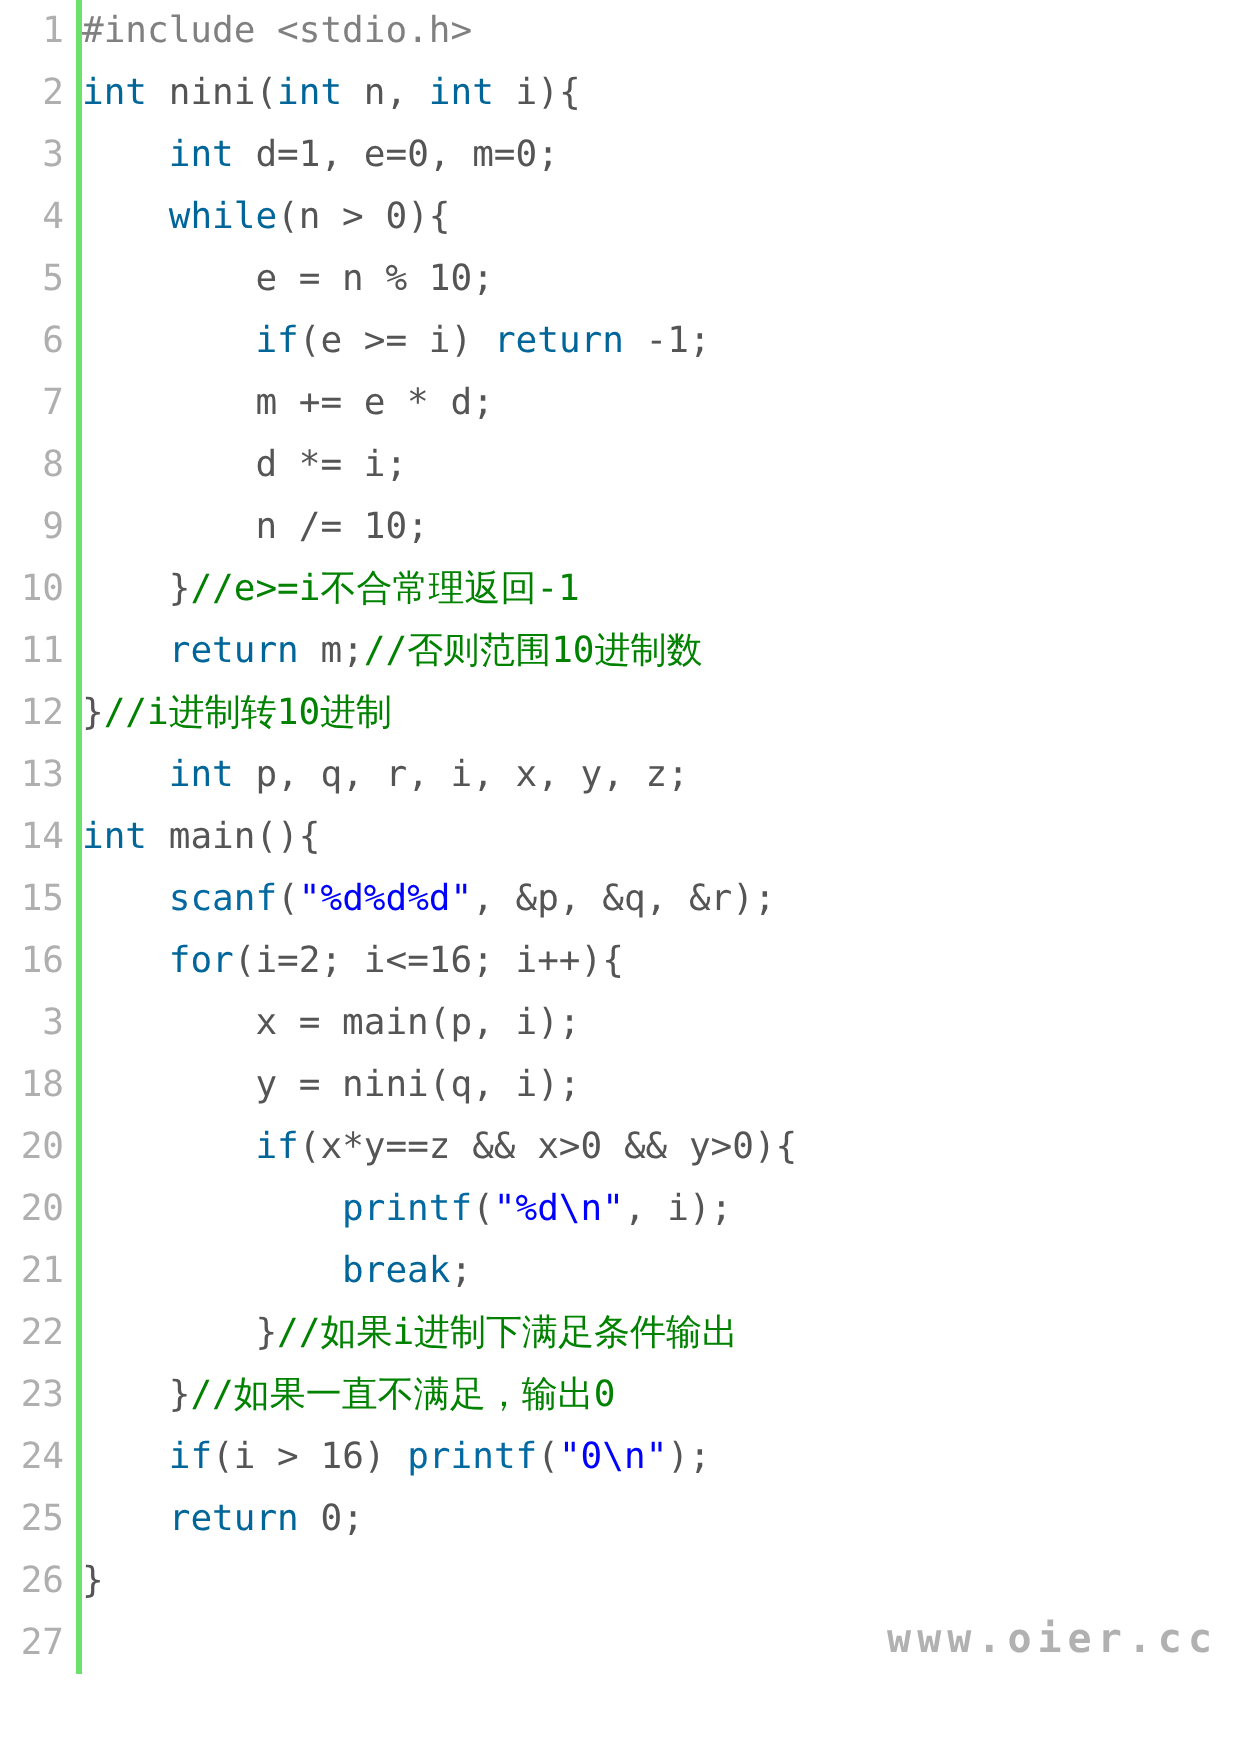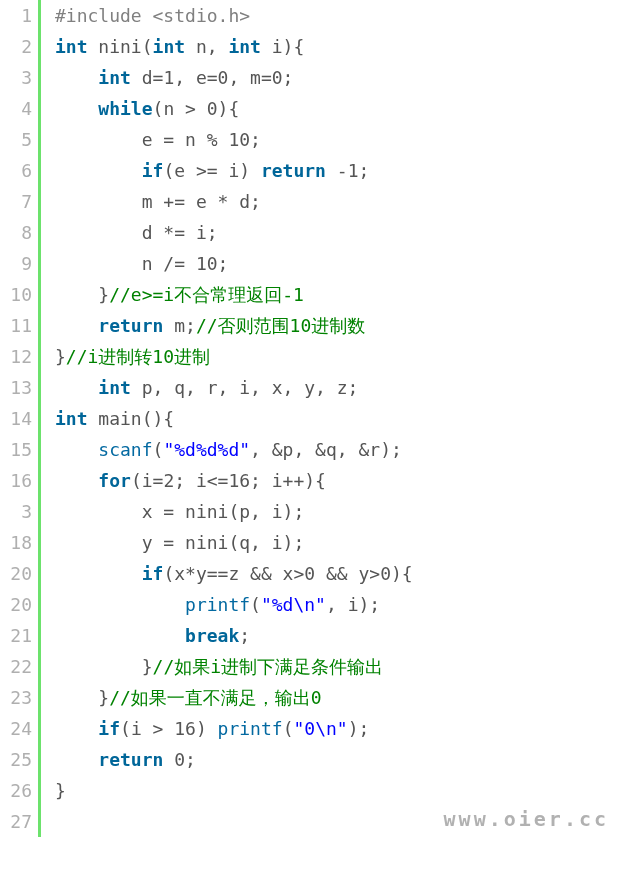--- a/index.html
+++ b/index.html
@@ -26,30 +26,29 @@
   .gutter-line {
     height: 31px;
     line-height: 31px;
   }
   .divider {
     width: 3px;
     background: #6ce26c;
     flex-shrink: 0;
   }
   .code {
-    padding-left: 14px;
     flex-grow: 1;
   }
   .code-line {
     height: 31px;
     line-height: 31px;
     white-space: pre;
     color: #555;
   }
-  .kw   { color: #006699; font-weight: bold; }
+  .kw   { color: #006699; font-weight: normal; }
   .fn   { color: #0369a1; }
   .str  { color: #0000ff; }
   .pp   { color: #808080; }
   .cm   { color: #008200; }
   .watermark {
     position: absolute;
     right: 12px;
     bottom: 6px;
     color: #888;
     font-family: Consolas, Menlo, monospace;
@@ -103,21 +102,21 @@
       <div class="code-line"><span>        m += e * d;</span></div>
       <div class="code-line"><span>        d *= i;</span></div>
       <div class="code-line"><span>        n /= 10;</span></div>
       <div class="code-line"><span>    }</span><span class="cm">//e&gt;=i不合常理返回-1</span></div>
       <div class="code-line"><span>    </span><span class="kw">return</span><span> m;</span><span class="cm">//否则范围10进制数</span></div>
       <div class="code-line"><span>}</span><span class="cm">//i进制转10进制</span></div>
       <div class="code-line"><span>    </span><span class="kw">int</span><span> p, q, r, i, x, y, z;</span></div>
       <div class="code-line"><span class="kw">int</span><span> main(){</span></div>
       <div class="code-line"><span>    </span><span class="fn">scanf</span><span>(</span><span class="str">"%d%d%d"</span><span>, &amp;p, &amp;q, &amp;r);</span></div>
       <div class="code-line"><span>    </span><span class="kw">for</span><span>(i=2; i&lt;=16; i++){</span></div>
-      <div class="code-line"><span>        x = nini(p, i);</span></div>
+      <div class="code-line"><span>        x = main(p, i);</span></div>
       <div class="code-line"><span>        y = nini(q, i);</span></div>
       <div class="code-line"><span>        </span><span class="kw">if</span><span>(x*y==z &amp;&amp; x&gt;0 &amp;&amp; y&gt;0){</span></div>
       <div class="code-line"><span>            </span><span class="fn">printf</span><span>(</span><span class="str">"%d\n"</span><span>, i);</span></div>
       <div class="code-line"><span>            </span><span class="kw">break</span><span>;</span></div>
       <div class="code-line"><span>        }</span><span class="cm">//如果i进制下满足条件输出</span></div>
       <div class="code-line"><span>    }</span><span class="cm">//如果一直不满足，输出0</span></div>
       <div class="code-line"><span>    </span><span class="kw">if</span><span>(i &gt; 16) </span><span class="fn">printf</span><span>(</span><span class="str">"0\n"</span><span>);</span></div>
       <div class="code-line"><span>    </span><span class="kw">return</span><span> 0;</span></div>
       <div class="code-line"><span>}</span></div>
     </div>

